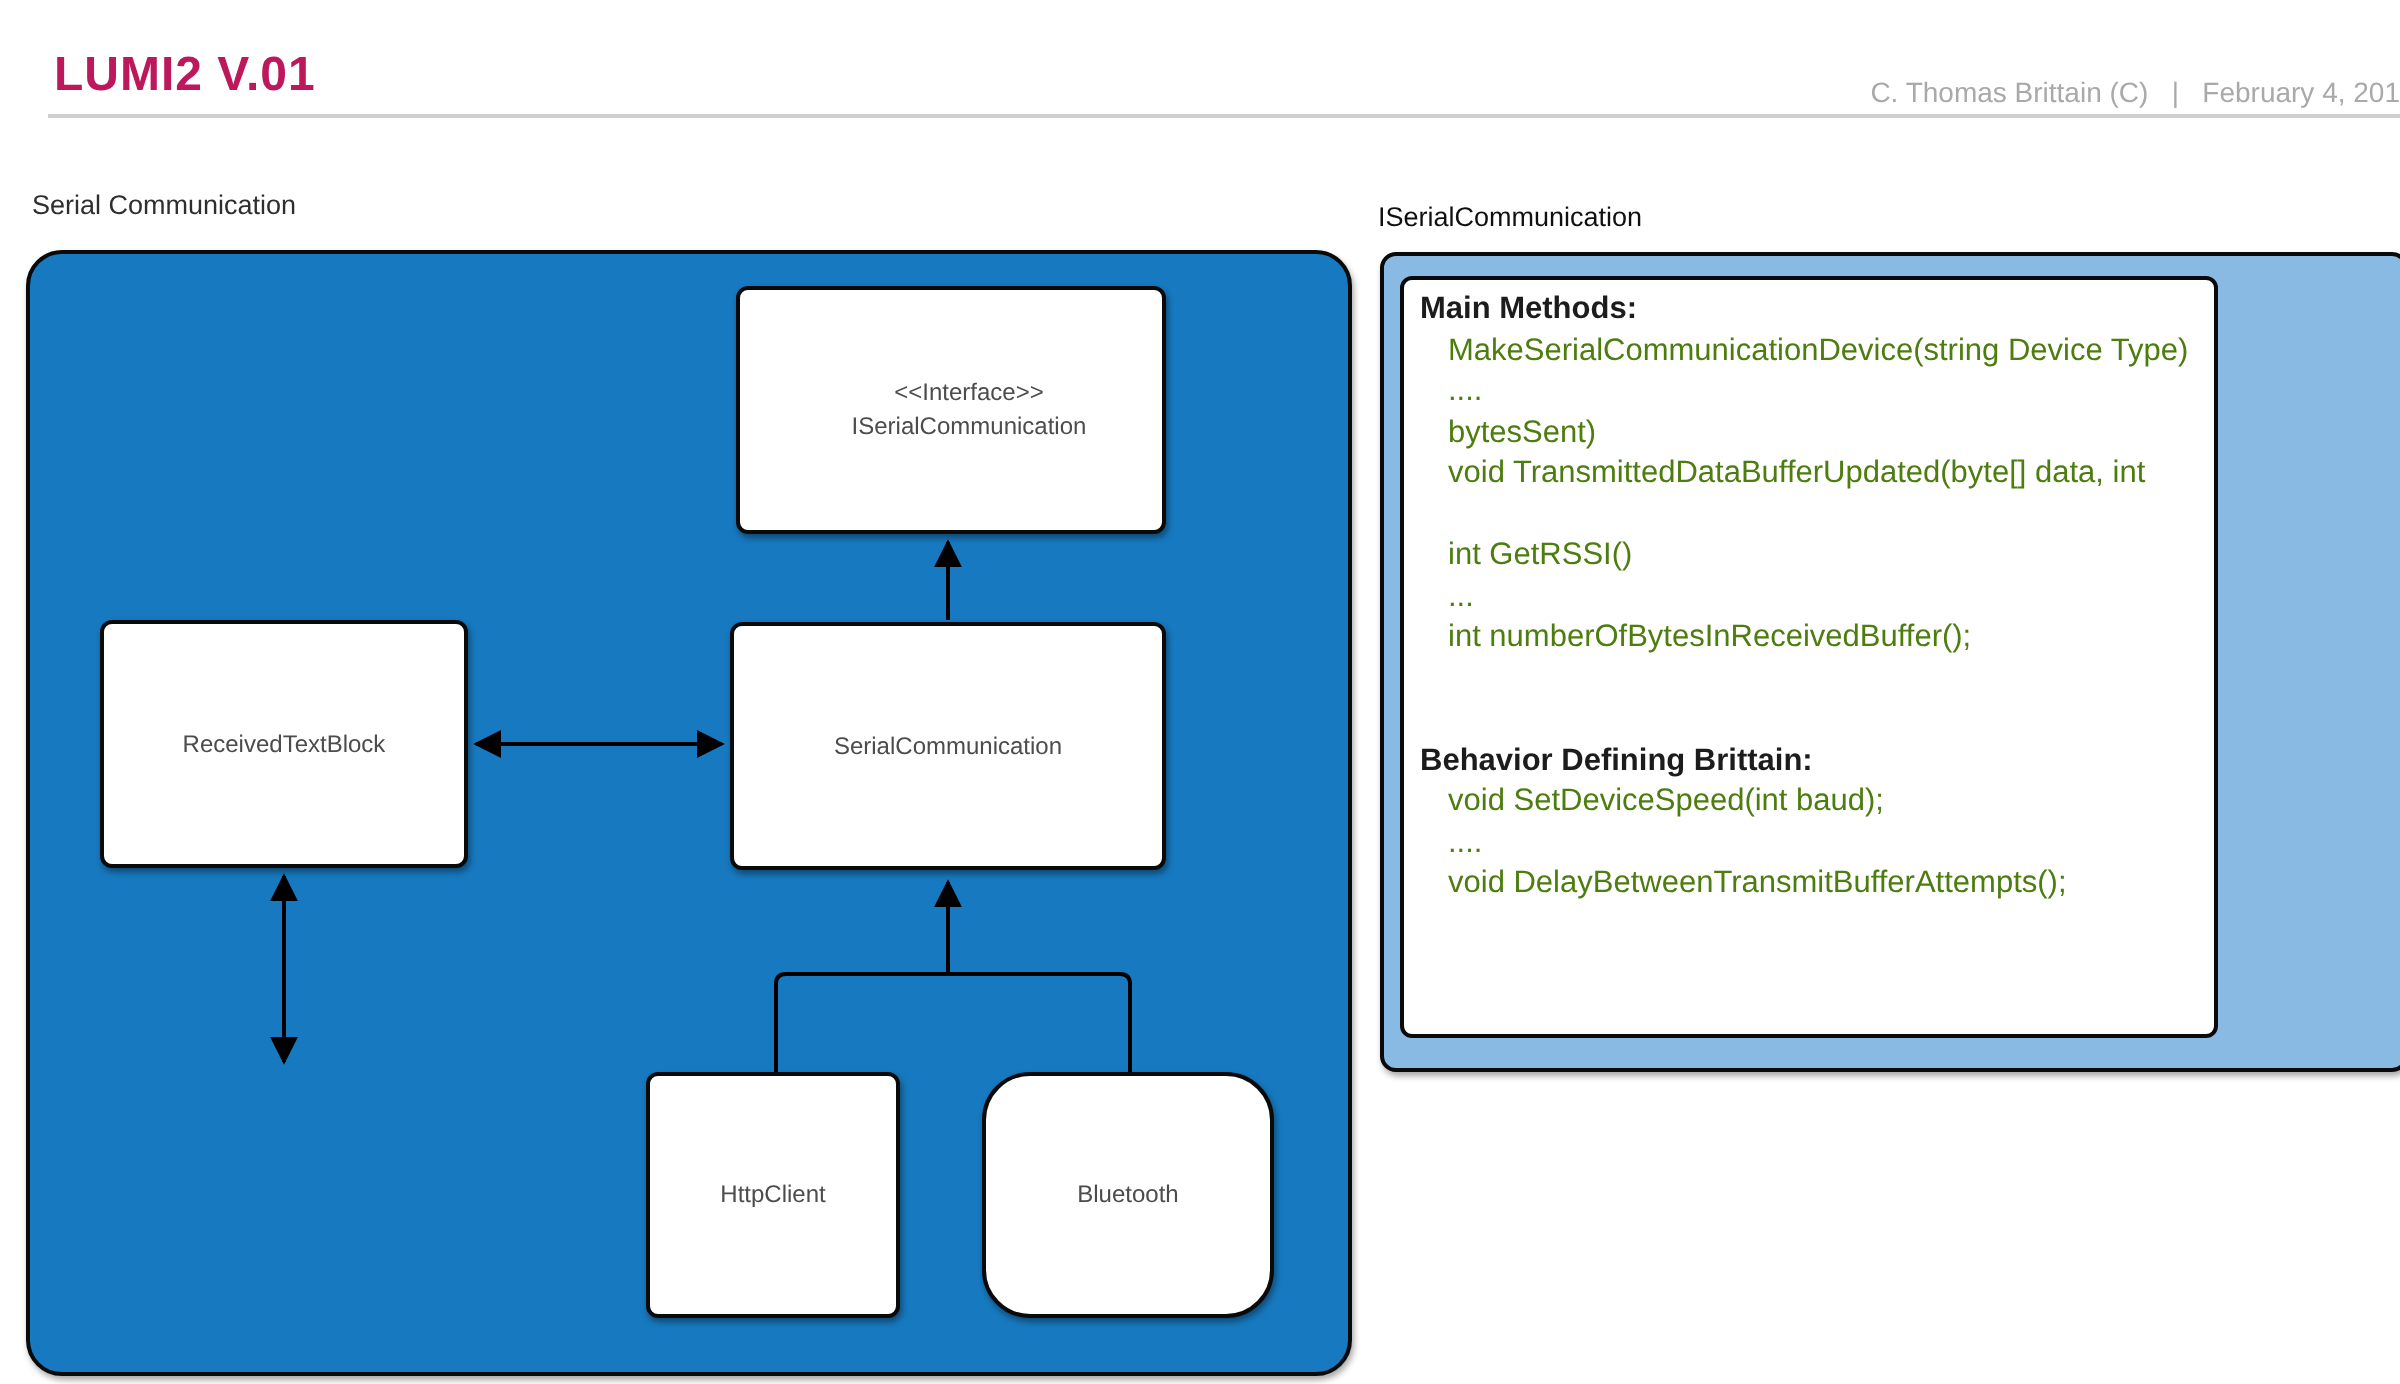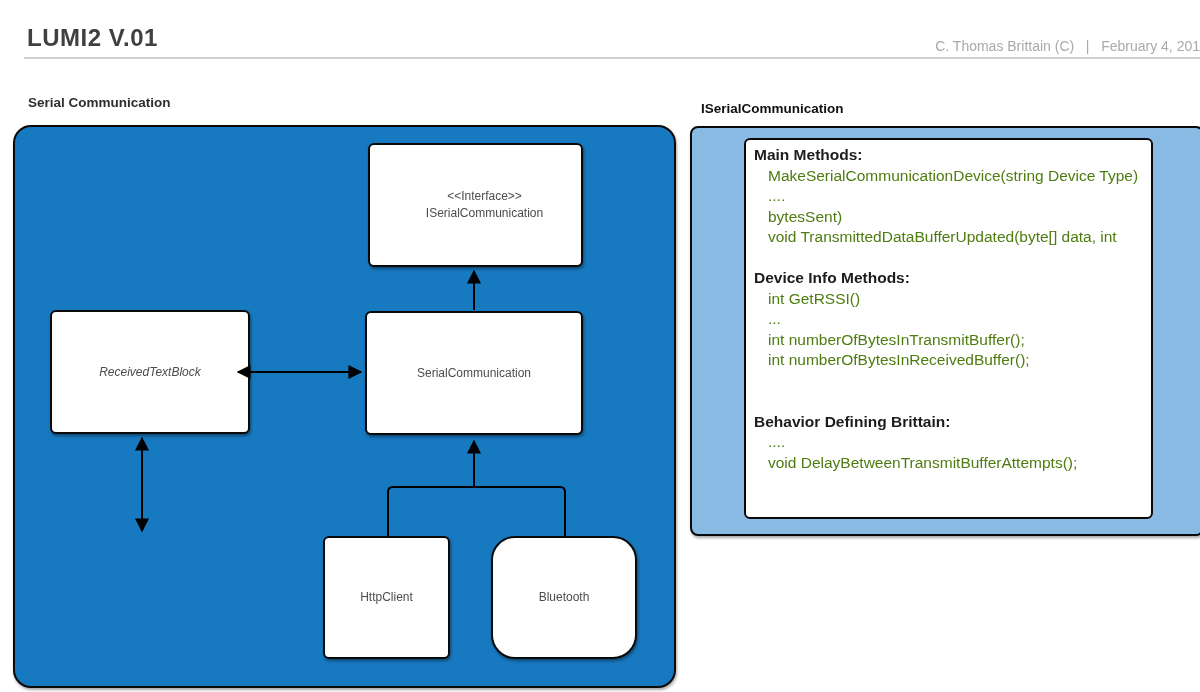--- a/index.html
+++ b/index.html
@@ -2,57 +2,57 @@
 <html><head>
 <meta charset="utf-8">
 <style>
   html,body{margin:0;padding:0;}
   body{width:1200px;height:692px;overflow:hidden;background:#ffffff;
        font-family:"Liberation Sans","DejaVu Sans",sans-serif;}
   .page{position:relative;width:1200px;height:692px;overflow:hidden;}
 
   
   .title{position:absolute;left:27px;top:24px;font-size:24px;font-weight:bold;
-         color:#404040;letter-spacing:.5px;}
+         color:#be185d;letter-spacing:.5px;}
   .byline{position:absolute;right:0;top:38px;font-size:14px;color:#a9a9a9;white-space:pre;margin-left:21px;}
   .rule{position:absolute;left:24px;right:0;top:57px;height:0;border-top:2px solid #cfcfcf;}
 
   
-  .sec-label{position:absolute;font-size:13.5px;font-weight:bold;color:#2e2e2e;margin-left:12px;}
+  .sec-label{position:absolute;font-size:13.5px;font-weight:normal;color:#2e2e2e;}
   .sec-label.left{left:16px;top:95px;}
   .sec-label.right{left:689px;top:101px;color:#101010;}
 
   
   .canvas{position:absolute;left:13px;top:125px;width:663px;height:563px;
           background:#1779BF;border:2px solid #0a0a0a;border-radius:18px;
           box-sizing:border-box;box-shadow:1px 2px 3px rgba(0,0,0,.35);}
 
   .node{position:absolute;background:#ffffff;border:2px solid #0a0a0a;border-radius:6px;
         box-sizing:border-box;box-shadow:1px 2px 3px rgba(0,0,0,.4);
         display:flex;flex-direction:column;align-items:center;justify-content:center;
         font-size:12px;color:#4c4c4c;text-align:center;line-height:17px;}
 
   .n-interface{left:368px;top:143px;width:215px;height:124px;padding-left:18px;}
-  .n-received {left:50px; top:310px;width:200px;height:124px;font-style:italic;}
+  .n-received {left:50px; top:310px;width:184px;height:124px;}
   .n-serial   {left:365px;top:311px;width:218px;height:124px;}
   .n-tsb      {left:41px; top:535px;width:201px;height:124px;}
   .n-http     {left:323px;top:536px;width:127px;height:123px;}
   .n-bt       {left:491px;top:536px;width:146px;height:123px;border-radius:24px;}
 
   svg.arrows{position:absolute;left:0;top:0;pointer-events:none;}
   svg.arrows line, svg.arrows path{stroke:#000;stroke-width:2;fill:none;}
   svg.arrows marker path{fill:#000;stroke:none;}
 
   
   .panel{position:absolute;left:690px;top:126px;width:514px;height:410px;
          background:#89BAE3;border:2px solid #0a0a0a;border-radius:8px;
          box-sizing:border-box;box-shadow:1px 2px 3px rgba(0,0,0,.35);}
   .panel-inner{position:absolute;left:8px;top:10px;width:409px;height:381px;
          background:#ffffff;border:2px solid #0a0a0a;border-radius:6px;
-         box-sizing:border-box;padding:5px 8px 0 8px;overflow:hidden;margin-left:44px;}
+         box-sizing:border-box;padding:5px 8px 0 8px;overflow:hidden;}
   .ln{height:20.5px;line-height:20.5px;font-size:15.5px;color:#4d7c0f;white-space:nowrap;}
   .ln.hd{font-weight:bold;color:#1c1c1c;}
   .ln.it{padding-left:14px;}
 </style>
 </head>
 <body>
 
 <div class="page">
 
   <div class="title">LUMI2 V.01</div>
@@ -95,26 +95,25 @@
   </svg>
 
   <div class="panel">
     <div class="panel-inner">
       <div class="ln hd">Main Methods:</div>
       <div class="ln it">MakeSerialCommunicationDevice(string Device Type)</div>
       <div class="ln it">....</div>
       <div class="ln it">bytesSent)</div>
       <div class="ln it">void TransmittedDataBufferUpdated(byte[] data, int</div>
       <div class="ln"></div>
-      <div class="ln hd">Device Info Methods:</div>
       <div class="ln it">int GetRSSI()</div>
       <div class="ln it">...</div>
-      <div class="ln it">int numberOfBytesInTransmitBuffer();</div>
       <div class="ln it">int numberOfBytesInReceivedBuffer();</div>
       <div class="ln"></div>
       <div class="ln"></div>
       <div class="ln hd">Behavior Defining Brittain:</div>
+      <div class="ln it">void SetDeviceSpeed(int baud);</div>
       <div class="ln it">....</div>
       <div class="ln it">void DelayBetweenTransmitBufferAttempts();</div>
     </div>
   </div>
 
 </div>
 
 </body></html>

